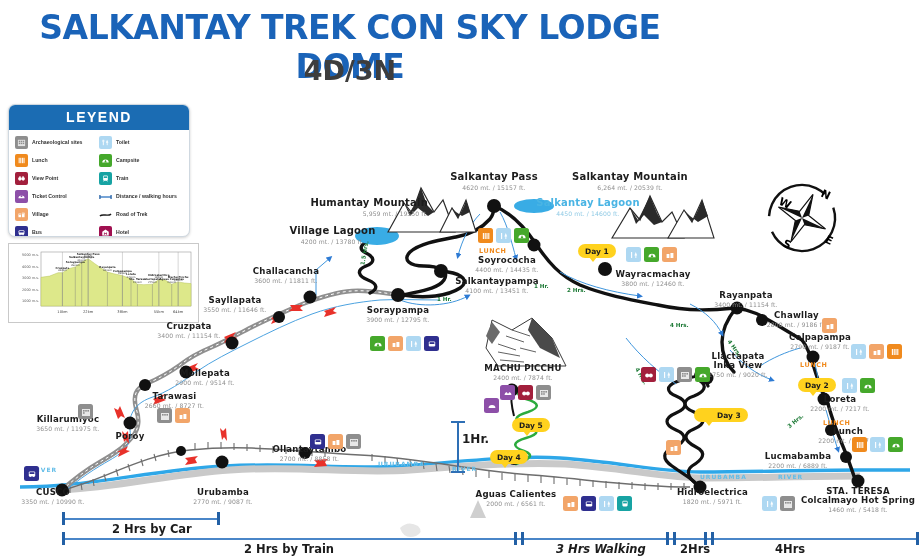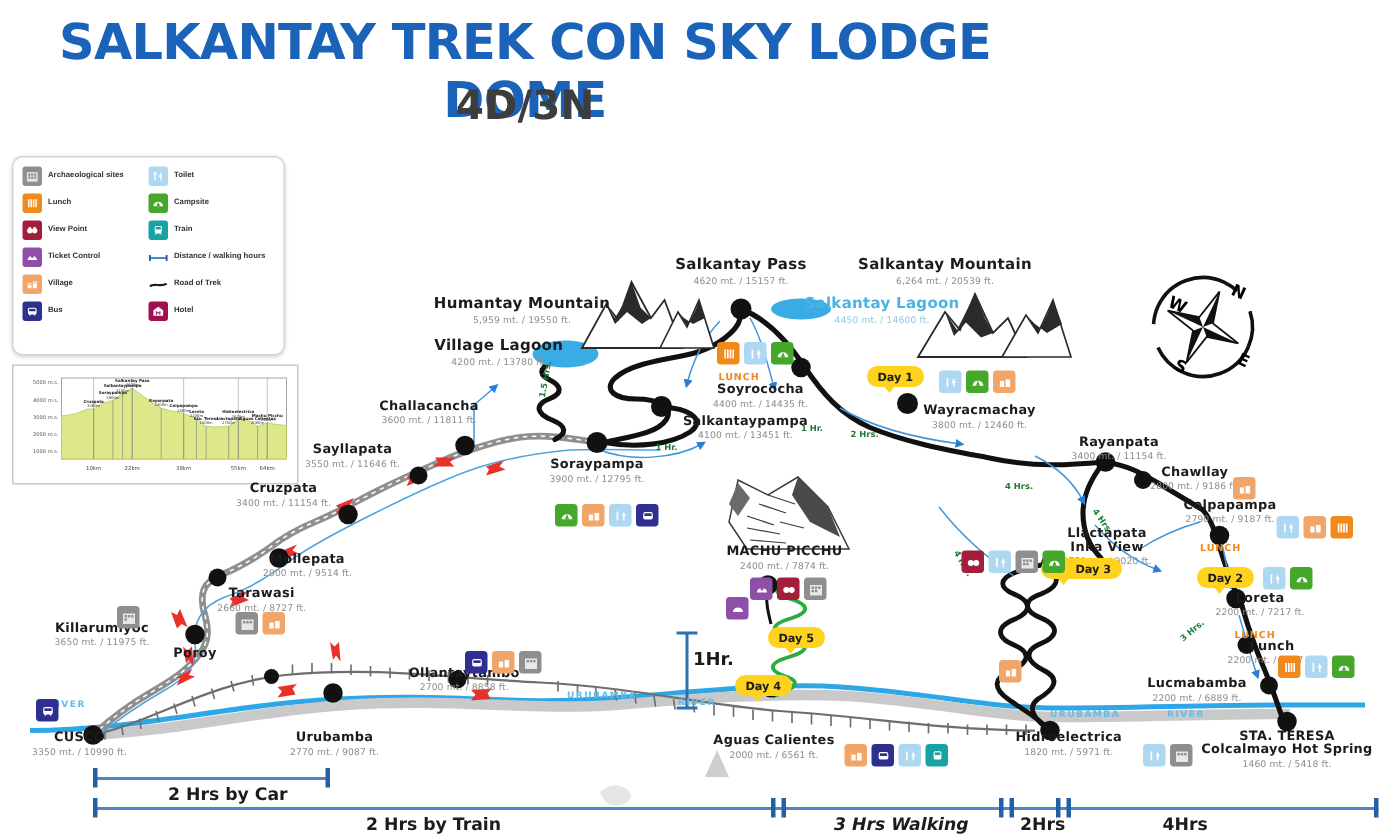--- a/index.html
+++ b/index.html
@@ -265,20 +265,21 @@
     <text x="-24" y="-14" font-size="11" font-weight="bold" font-family="DejaVu Sans" transform="rotate(25,-24,-14)">W</text>
     <text x="22" y="24" font-size="11" font-weight="bold" font-family="DejaVu Sans" transform="rotate(25,22,24)">E</text>
     <text x="-20" y="28" font-size="11" font-weight="bold" font-family="DejaVu Sans" transform="rotate(25,-20,28)">S</text>
   </g>
 
   <path d="M470,518 L478,500 L486,518 Z" fill="#cfcfcf"></path>
   <path d="M400,528 q8,-8 18,-2 q6,6 -2,10 q-12,4 -16,-8 z" fill="#e6e6e6"></path>
 </svg>
 
 <div class="legend">
+  <div class="legend-head">LEYEND</div>
   <div class="legend-body">
     <div class="legend-col">
 
       <div class="legend-row">
         <span class="lic" style="background:#8e8e8e">
           <svg width="9" height="9" viewBox="0 0 10 10">
               <rect x="1" y="2" width="8" height="7" fill="#fff" opacity=".75"></rect>
               <g fill="#8e8e8e">
                 <rect x="2" y="3" width="1.6" height="1.6"></rect>
                 <rect x="4.2" y="3" width="1.6" height="1.6"></rect>
@@ -523,21 +524,21 @@
   <div class="alt">3550 mt. / 11646 ft.</div>
 </div>
 <div class="lbl" style="left:227px;top:267px;width:118px;">
   <div class="nm">Challacancha</div>
   <div class="alt">3600 mt. / 11811 ft.</div>
 </div>
 <div class="lbl" style="left:338px;top:306px;width:120px;">
   <div class="nm">Soraypampa</div>
   <div class="alt">3900 mt. / 12795 ft.</div>
 </div>
-<div class="lbl big" style="left:268px;top:198px;width:160px;">
+<div class="lbl big" style="left:268px;top:198px;width:160px;text-align:right;">
   <div class="nm">Humantay Mountain</div>
   <div class="alt">5,959 mt. / 19550 ft.</div>
 </div>
 <div class="lbl big" style="left:255px;top:226px;width:155px;">
   <div class="nm">Village Lagoon</div>
   <div class="alt">4200 mt. / 13780 ft.</div>
 </div>
 <div class="lbl big" style="left:424px;top:172px;width:140px;">
   <div class="nm">Salkantay Pass</div>
   <div class="alt">4620 mt. / 15157 ft.</div>
@@ -628,21 +629,21 @@
 </svg>
 
 <div class="rivername" style="left:32px;top:466px;">RIVER</div>
 <div class="rivername" style="left:378px;top:460px;">URUBAMBA</div>
 <div class="rivername" style="left:700px;top:473px;">URUBAMBA</div>
 <div class="rivername" style="left:778px;top:473px;">RIVER</div>
 <div class="rivername" style="left:452px;top:465px;">RIVER</div>
 
 <div class="day" style="left:578px;top:244px;">Day 1</div>
 <div class="day" style="left:798px;top:378px;">Day 2</div>
-<div class="day" style="left:694px;top:372px;padding-left:23px;">Day 3</div>
+<div class="day" style="left:694px;top:408px;padding-left:23px;">Day 3</div>
 <div class="day" style="left:490px;top:450px;">Day 4</div>
 <div class="day" style="left:512px;top:418px;">Day 5</div>
 
 <div class="chip" style="left:370px;top:336px;background:#45a82b">
   <svg width="10" height="10" viewBox="0 0 10 10">
       <path d="M1.4,7.2 a3.6,3.4 0 0 1 7.2,0 z" fill="#fff"></path>
       <path d="M5,3.9 L6.4,7.2 H3.6 z" fill="#45a82b"></path>
     </svg>
   </div>
 <div class="chip" style="left:388px;top:336px;background:#f2a569">

